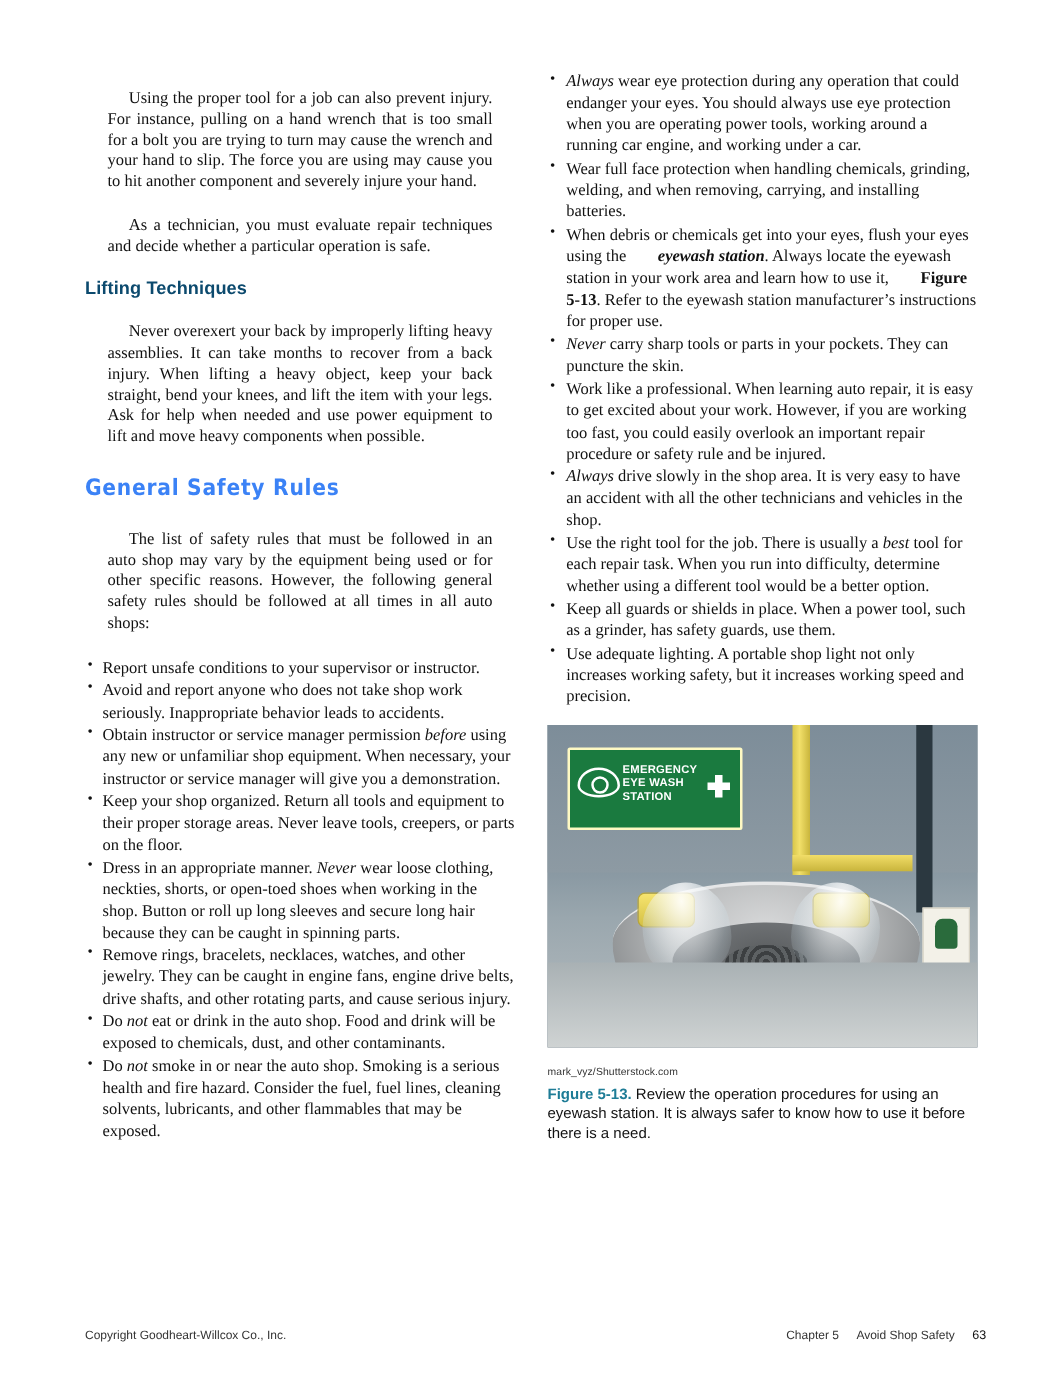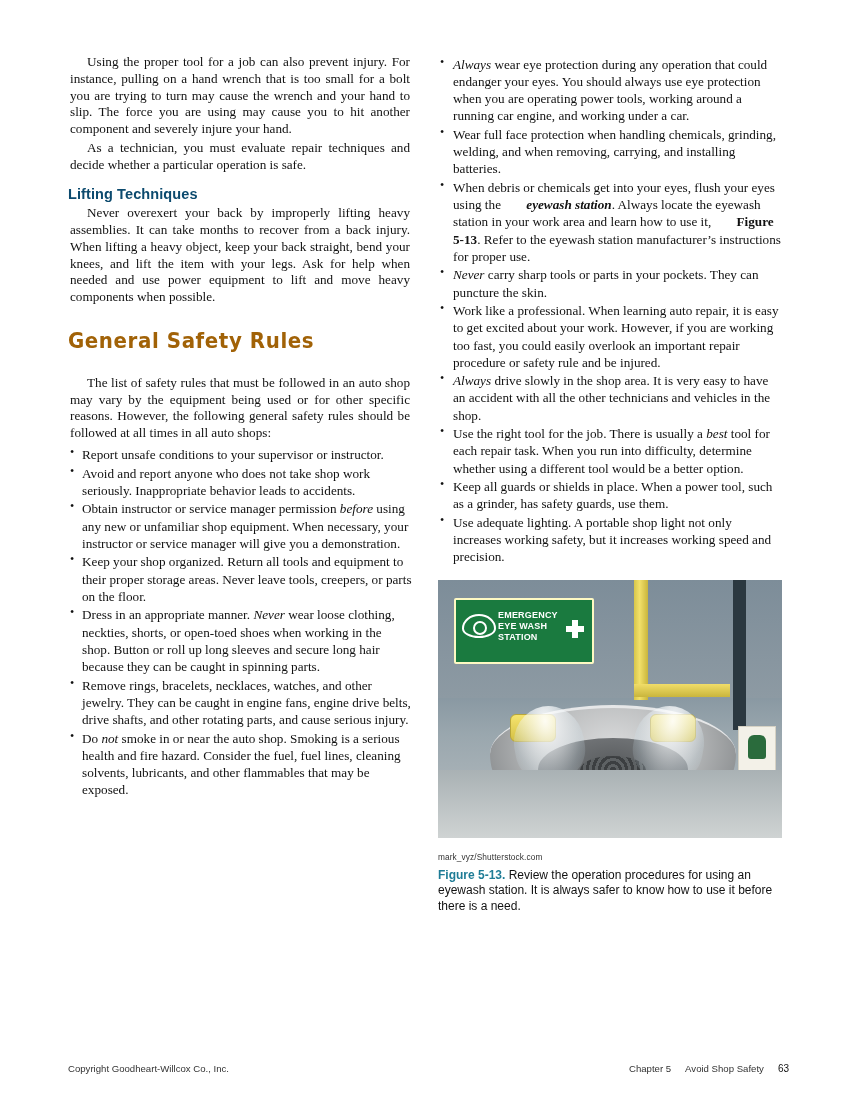--- a/index.html
+++ b/index.html
@@ -26,43 +26,43 @@
     left: 68px;
     top: 52px;
     width: 714px;
     display: flex;
     gap: 26px;
   }
   .col {
     width: 344px;
   }
   p {
-    margin: 2px;
+    margin: 18px;
     font-size: 13.2px;
     line-height: 1.27;
     text-align: justify;
     text-justify: inter-word;
     hyphens: auto;
   }
   p.indent {
     text-indent: 17px;
   }
   .h3 {
     color: #0c4a6e;
     font-family: "Liberation Sans", sans-serif;
     font-weight: bold;
     font-size: 14.5px;
     margin: 13px 0 3px 0;
     letter-spacing: .1px;
   }
   .h2 {
-    color: #a16207;
+    color: #3b82f6;
     font-family: "DejaVu Sans", sans-serif;
     font-weight: bold;
-    font-size: 22px;
+    font-size: 18px;
     margin: 22px 0 22px 0;
     letter-spacing: .6px;
     font-stretch: condensed;
     transform: scaleX(1.0);
   }
   ul.bullets {
     list-style: none;
     margin: 4px 0 0 0;
     padding: 0;
   }
@@ -267,20 +267,21 @@
       <div class="h2">General Safety Rules</div>
       <p class="indent">The list of safety rules that must be followed in an auto shop may vary by the equipment being used or for other specific reasons. However, the following general safety rules should be followed at all times in all auto shops:</p>
 
       <ul class="bullets">
         <li>Report unsafe conditions to your supervisor or instructor.</li>
         <li>Avoid and report anyone who does not take shop work seriously. Inappropriate behavior leads to accidents.</li>
         <li>Obtain instructor or service manager permission <em>before</em> using any new or unfamiliar shop equipment. When necessary, your instructor or service manager will give you a demonstration.</li>
         <li>Keep your shop organized. Return all tools and equipment to their proper storage areas. Never leave tools, creepers, or parts on the floor.</li>
         <li>Dress in an appropriate manner. <em>Never</em> wear loose clothing, neckties, shorts, or open-toed shoes when working in the shop. Button or roll up long sleeves and secure long hair because they can be caught in spinning parts.</li>
         <li>Remove rings, bracelets, necklaces, watches, and other jewelry. They can be caught in engine fans, engine drive belts, drive shafts, and other rotating parts, and cause serious injury.</li>
+        <li>Do <em>not</em> eat or drink in the auto shop. Food and drink will be exposed to chemicals, dust, and other contaminants.</li>
         <li>Do <em>not</em> smoke in or near the auto shop. Smoking is a serious health and fire hazard. Consider the fuel, fuel lines, cleaning solvents, lubricants, and other flammables that may be exposed.</li>
       </ul>
     </div>
 
     <div class="col col-right">
       <ul class="bullets">
         <li><em>Always</em> wear eye protection during any operation that could endanger your eyes. You should always use eye protection when you are operating power tools, working around a running car engine, and working under a car.</li>
         <li>Wear full face protection when handling chemicals, grinding, welding, and when removing, carrying, and installing batteries.</li>
         <li>When debris or chemicals get into your eyes, flush your eyes using the <em class="bold">eyewash station</em>. Always locate the eyewash station in your work area and learn how to use it, <span class="bold">Figure 5-13</span>. Refer to the eyewash station manufacturer’s instructions for proper use.</li>
         <li><em>Never</em> carry sharp tools or parts in your pockets. They can puncture the skin.</li>

